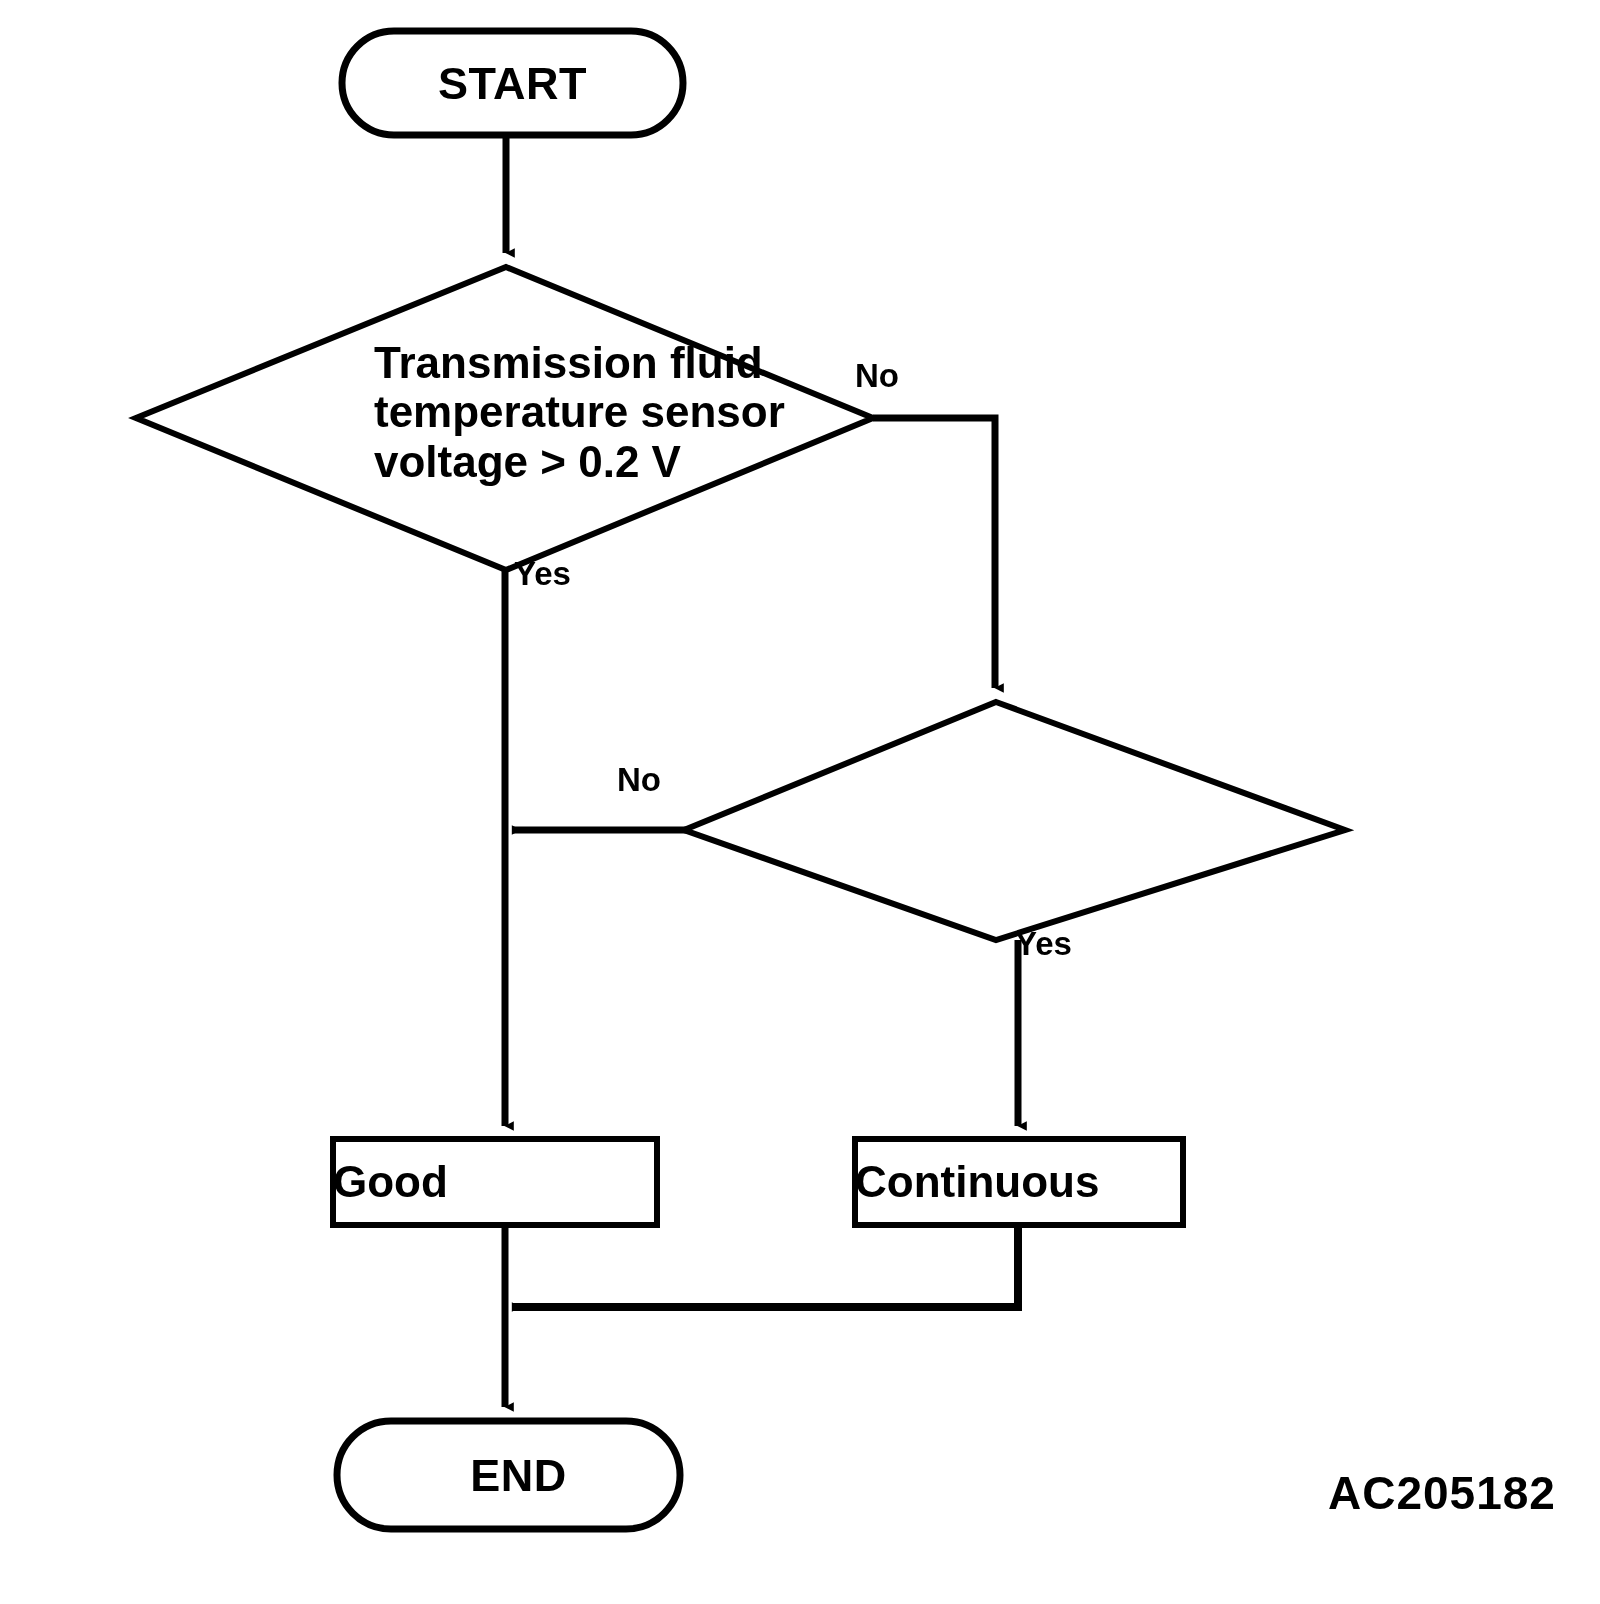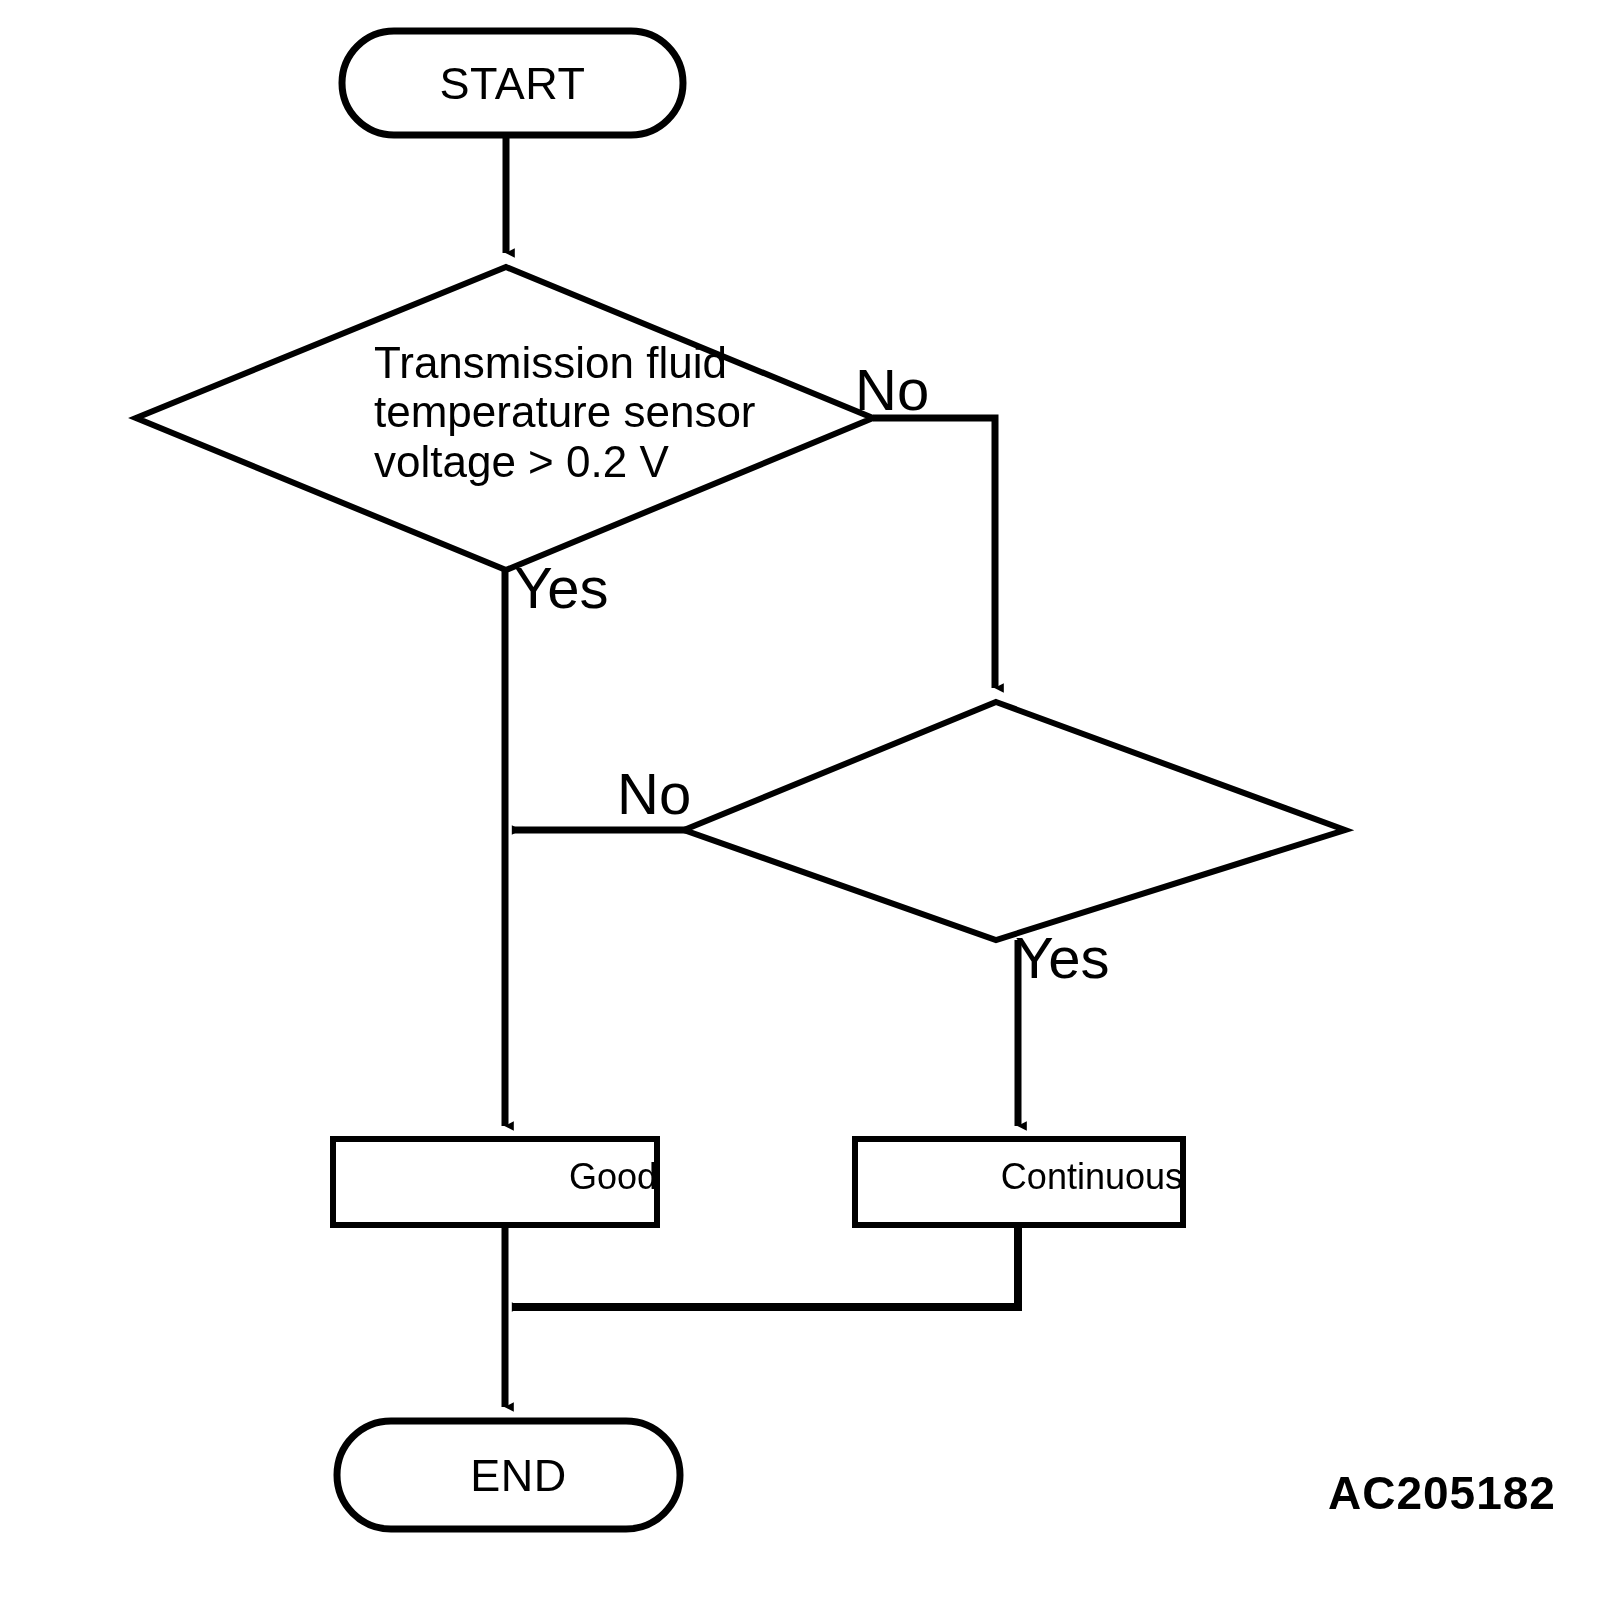--- a/index.html
+++ b/index.html
@@ -24,36 +24,37 @@
     top: 0;
     width: 1600px;
     height: 1604px;
   }
   .shape-text {
     position: absolute;
     font-family: "Liberation Sans", sans-serif;
     color: #000000;
     white-space: pre;
     line-height: 1.12;
+    font-weight: bold;
   }
   .terminator-label {
     font-size: 45px;
     text-align: center;
     letter-spacing: 0.5px;
   }
   .process-label {
-    font-size: 36px;
-    text-align: right;
+    font-size: 44px;
+    text-align: left;
   }
   .decision-label {
     font-size: 44px;
     text-align: left;
   }
   .branch-label {
-    font-size: 58px;
+    font-size: 33px;
     text-align: right;
   }
   .figure-code {
     position: absolute;
     font-family: "Liberation Sans", sans-serif;
     font-weight: bold;
     font-size: 46px;
     letter-spacing: 1px;
     color: #000000;
     white-space: pre;

